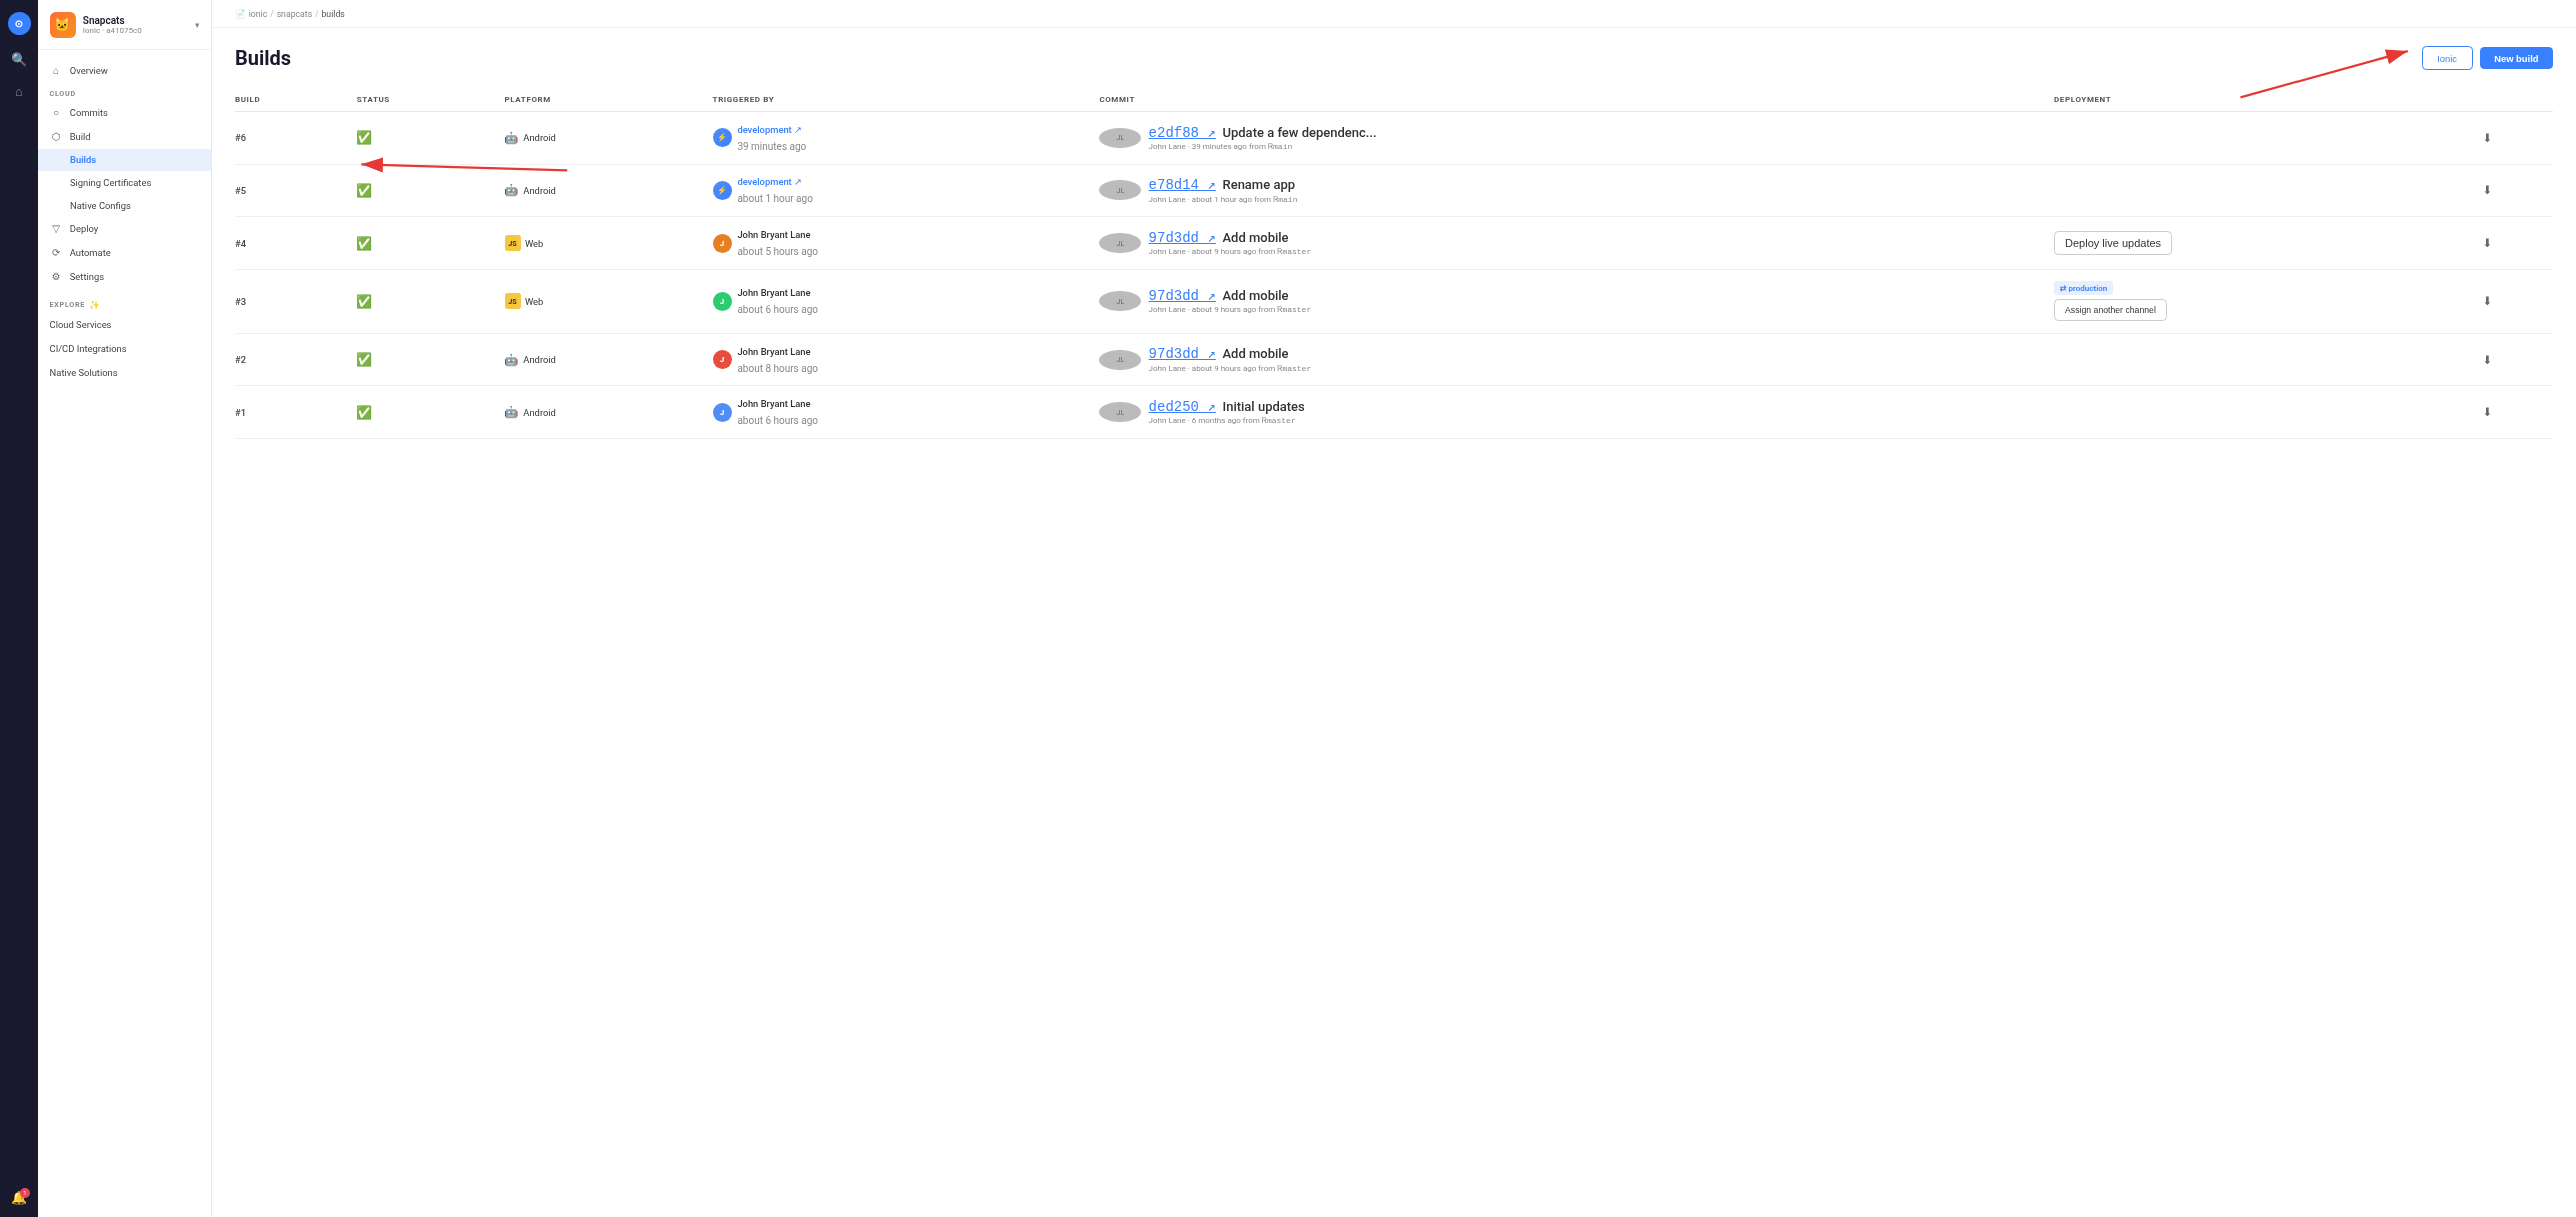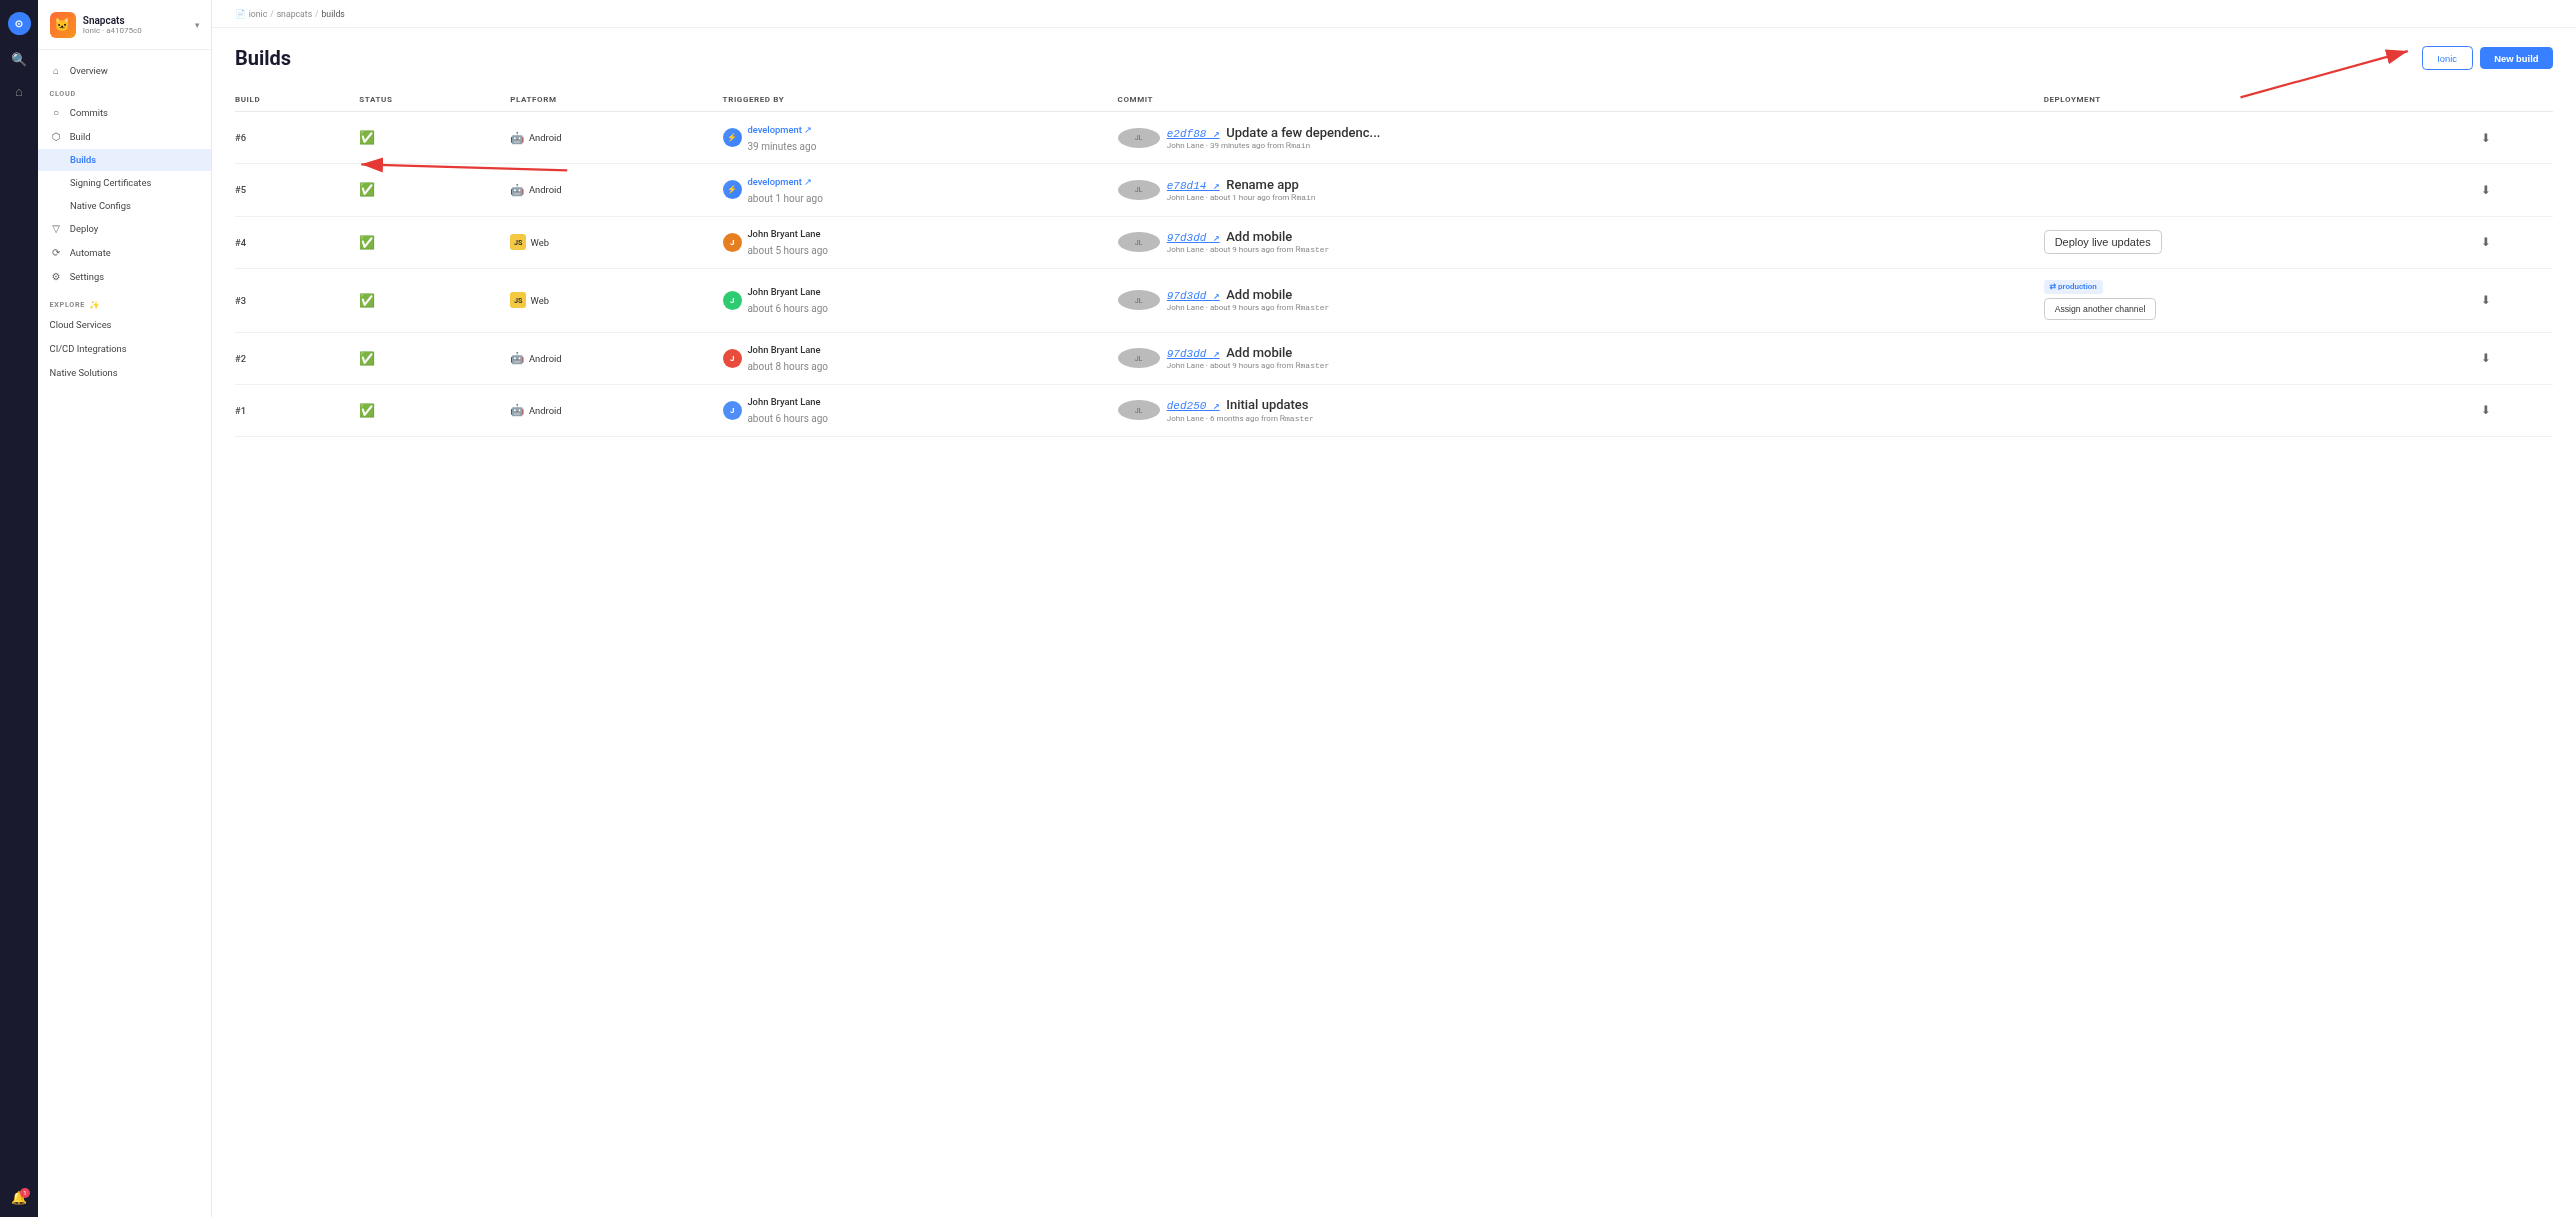--- a/index.html
+++ b/index.html
@@ -187,21 +187,21 @@
       font-size: 8px; font-weight: 700; color: white;
     }
     .trigger-info .trigger-link { color: #3880ff; font-weight: 500; font-size: 9.4px; text-decoration: none; display: flex; align-items: center; gap: 2.2px; }
     .trigger-info .trigger-time { font-size: 10px; color: #888; margin-top: 6px; }
     .commit-cell { display: flex; align-items: center; gap: 7.2px; }
     .commit-avatar-placeholder {
       width: 42px; height: 20px; border-radius: 50%;
       background: #ccc; display: flex; align-items: center; justify-content: center;
       font-size: 8px; color: #666;
     }
-    .commit-info .commit-hash { color: #3880ff; font-size: 11px; display: inline-flex; align-items: center; gap: 1.4px; font-style: italic; }
+    .commit-info .commit-hash { color: #3880ff; font-size: 14px; display: inline-flex; align-items: center; gap: 1.4px; }
     .commit-info .commit-msg { font-size: 13px; color: #333; font-weight: 500; display: inline; margin-left: 4.3px; }
     .commit-info .commit-meta { font-size: 8px; color: #888; margin-top: 1.4px; }
     .mono { font-family: 'Courier New', monospace; }
     .btn-deploy-live {
       padding: 5px 10px;
       border: 1.1px solid #ccc;
       background: white;
       color: #333;
       border-radius: 4.3px;
       font-size: 11px;

